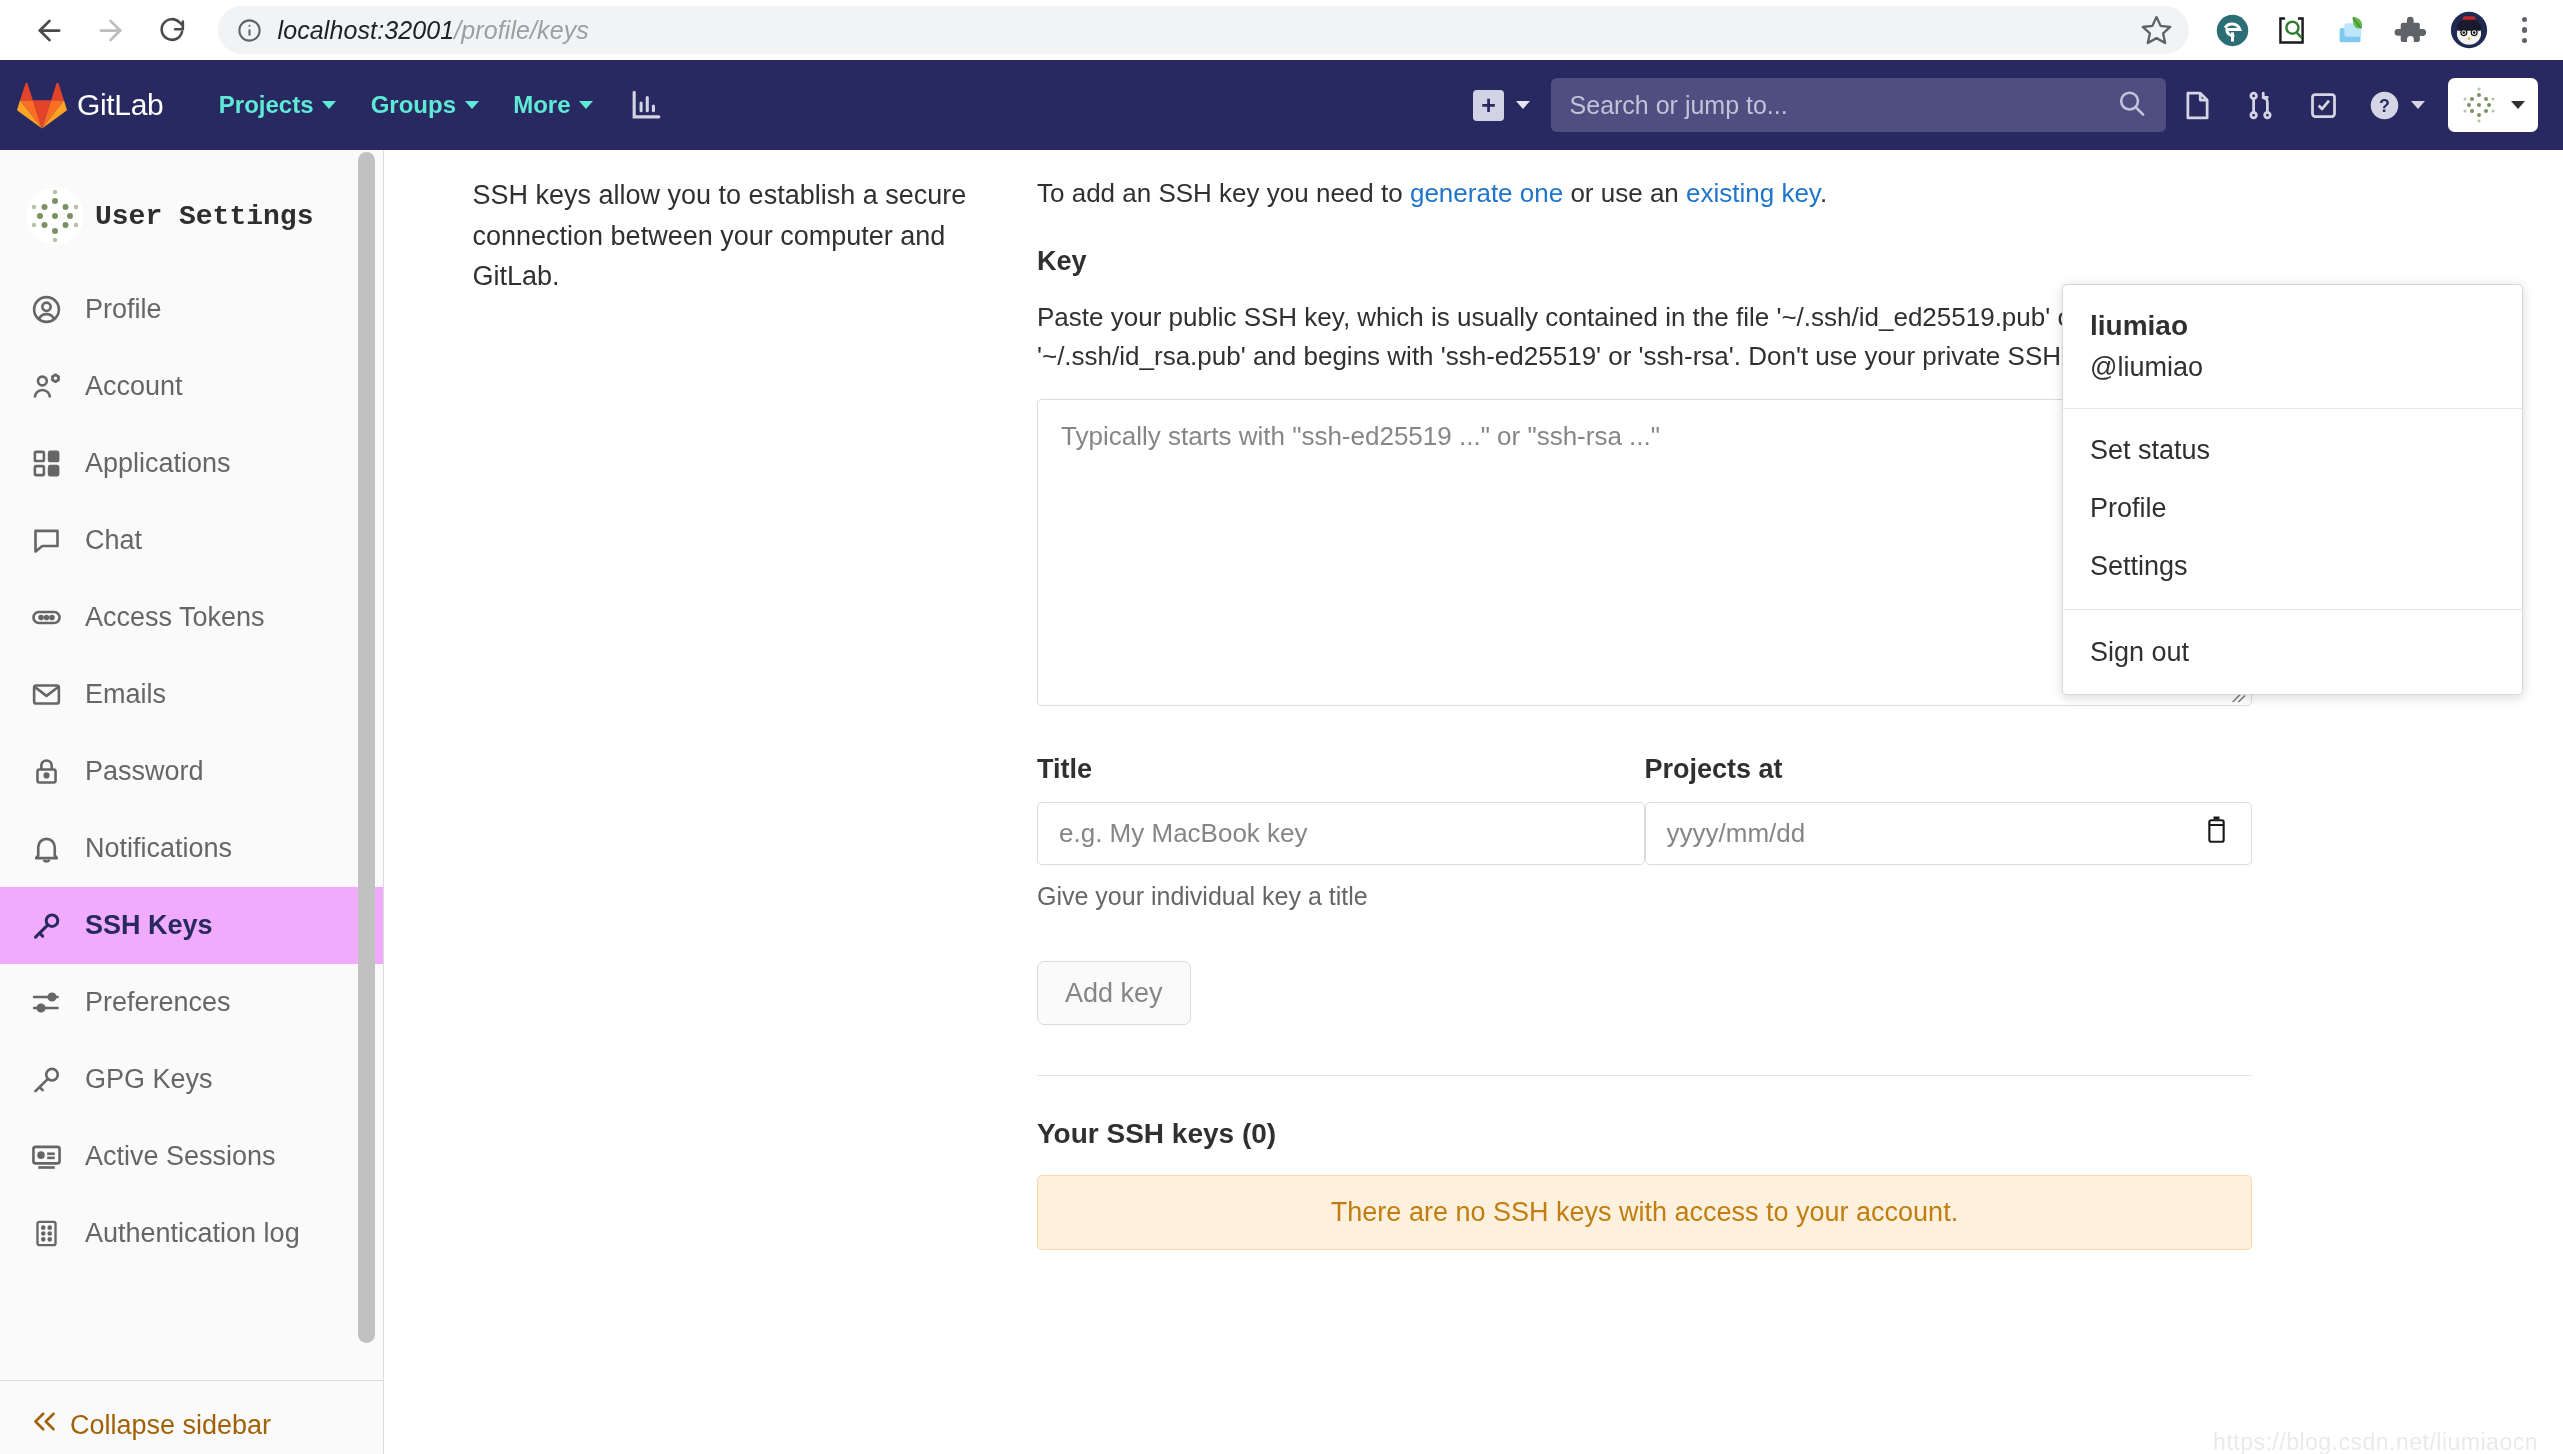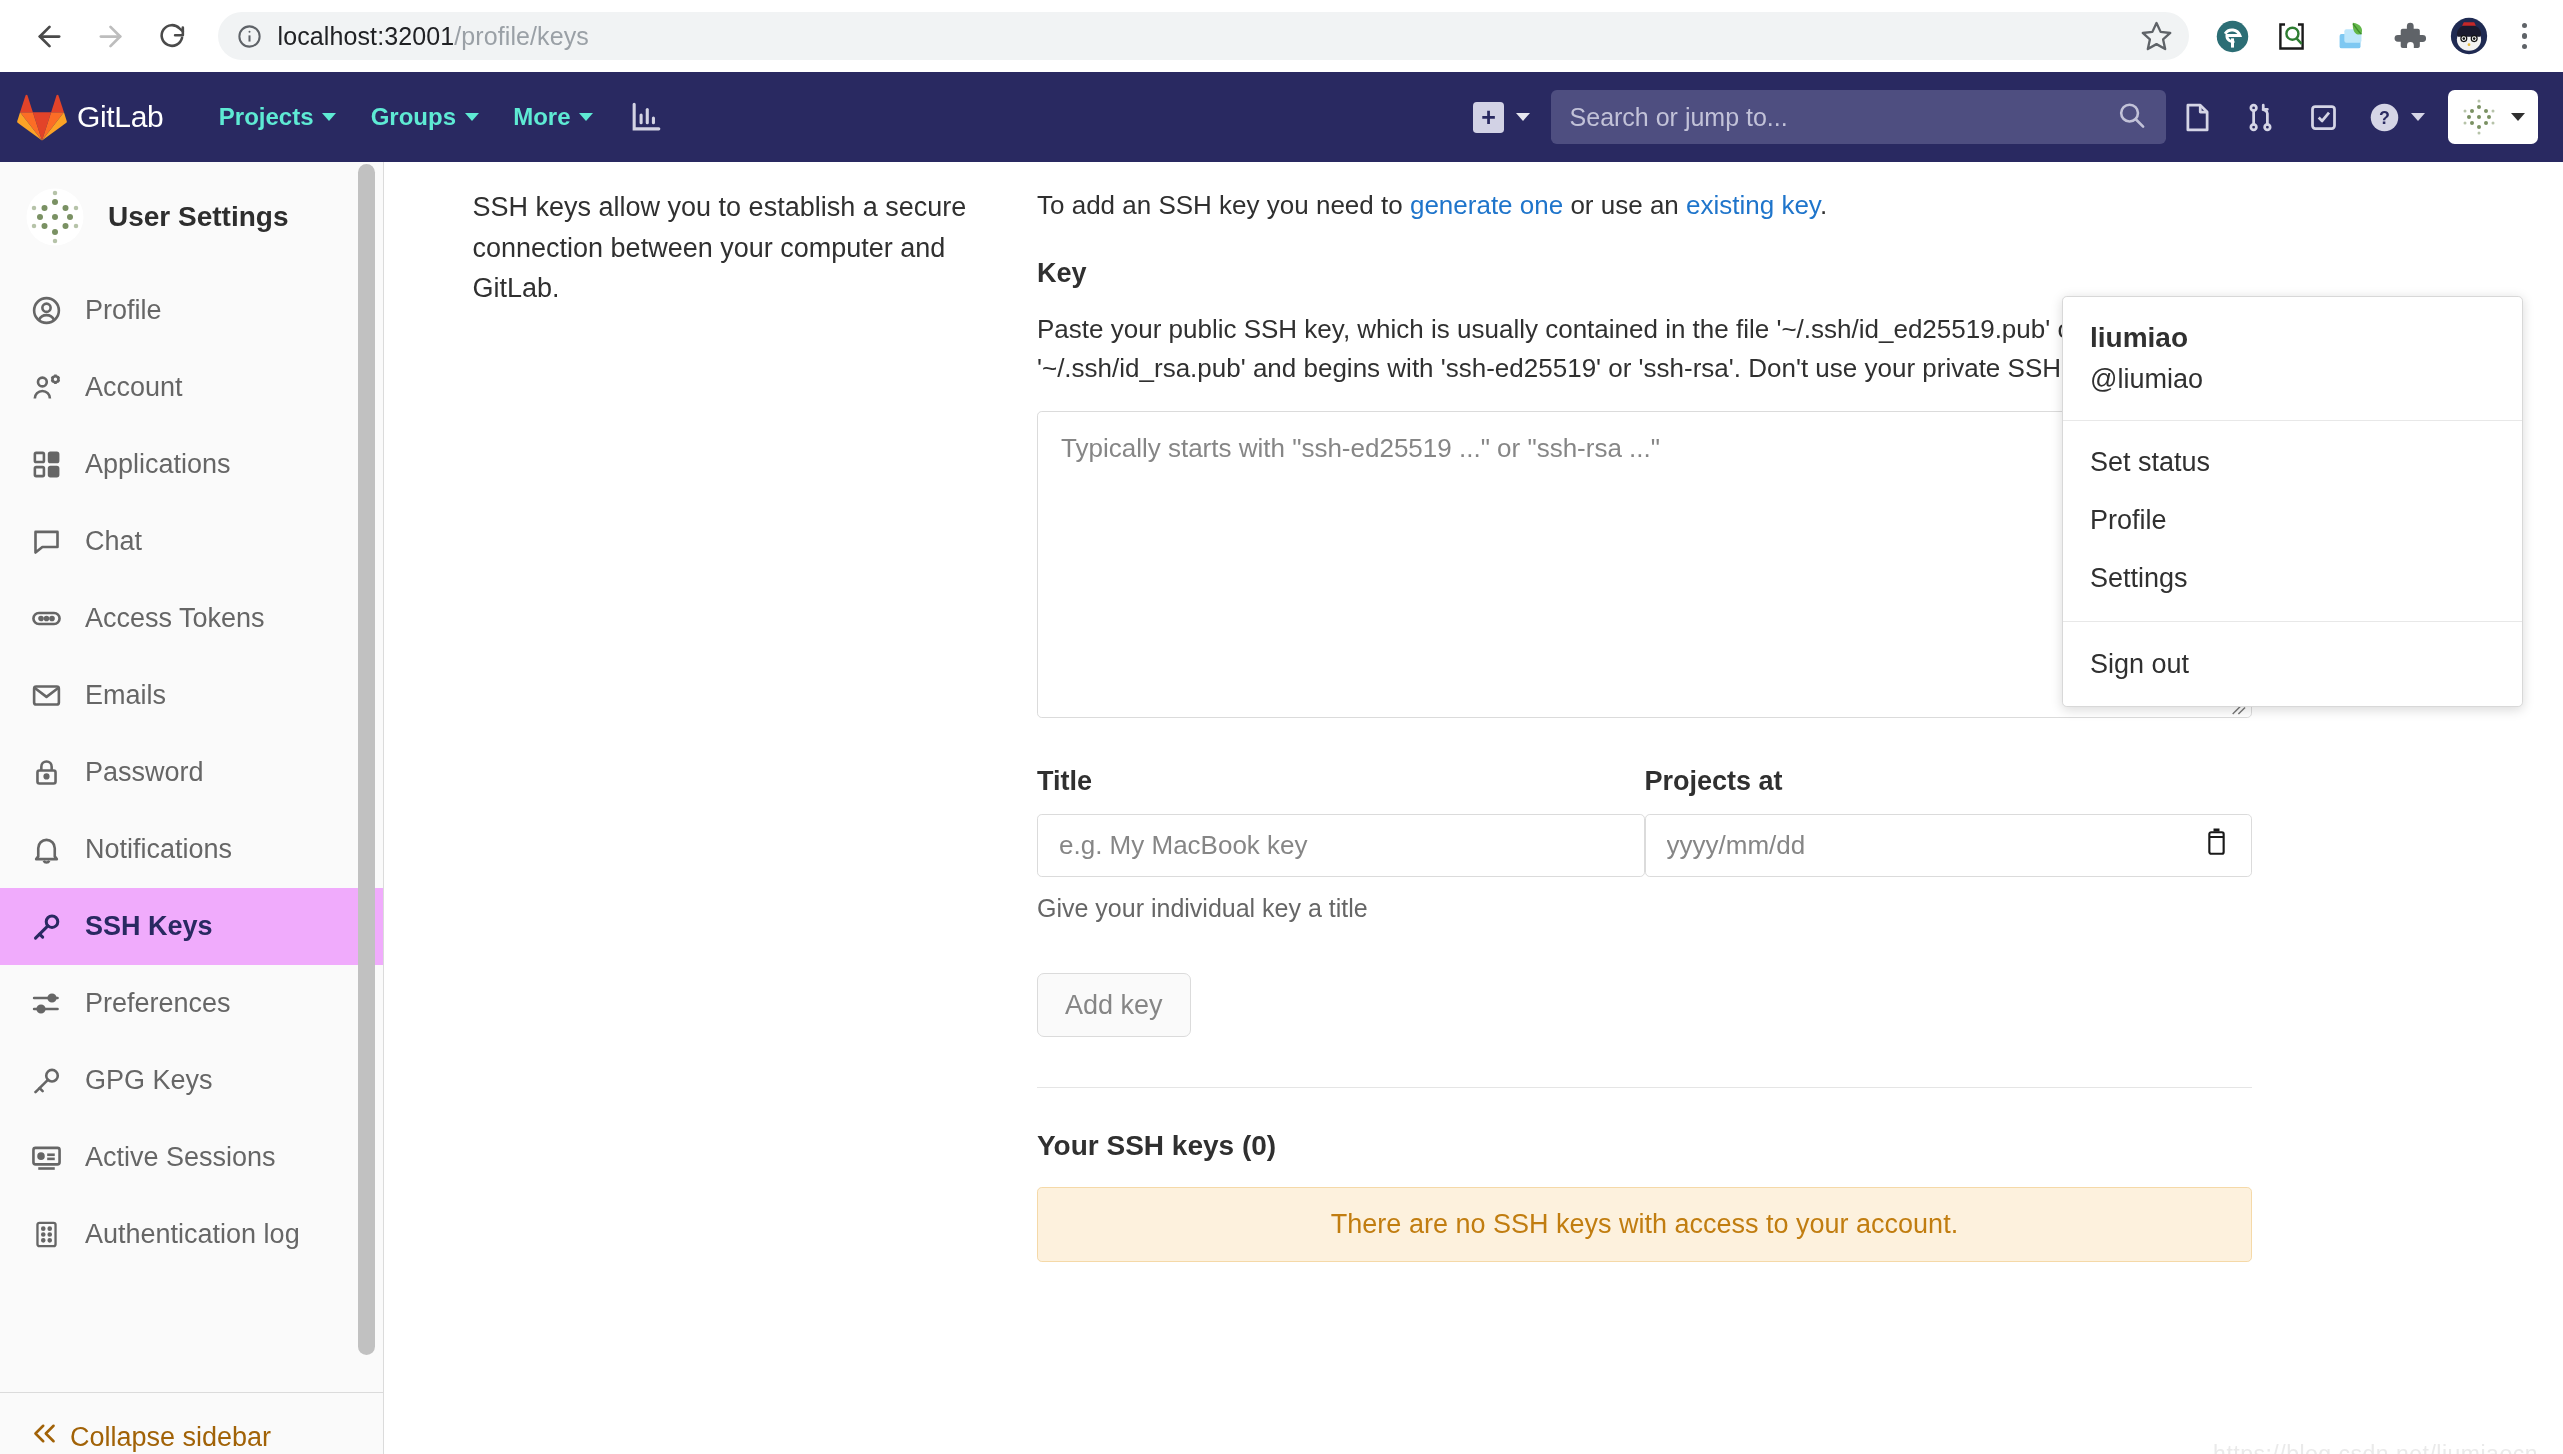--- a/index.html
+++ b/index.html
@@ -5,26 +5,27 @@
   * { box-sizing: border-box; margin: 0; padding: 0; }
   html, body {
     width: 2563px; height: 1454px;
     font-family: "Liberation Sans", sans-serif;
     background: #ffffff;
     overflow: hidden;
   }
 
   
   .browser-bar {
-    height: 72px;
+    height: 60px;
     background: #ffffff;
     display: flex;
     align-items: center;
     padding: 0 21px;
     gap: 5.8px;
+    font-style: italic;
   }
   .nav-btn {
     width: 56px; height: 56px;
     display: flex; align-items: center; justify-content: center;
     border-radius: 50%;
     color: #4a4a4a;
   }
   .nav-btn.disabled { color: #bdbdbd; }
   .omnibox {
     flex: 1;
@@ -117,22 +118,23 @@
   
   .sidebar {
     width: 384px; min-width: 384px;
     background: #fafafa;
     border-right: 1px solid #dbdbdb;
     display: flex; flex-direction: column;
     position: relative;
   }
   .sidebar-scroll { flex: 1; overflow: hidden; position: relative; }
   .sb-header {
-    display: flex; align-items: center; gap: 23px;
-    padding: 25px 0 25px 25px;
+    display: flex; align-items: center; gap: 10px;
+    padding: 36px 0 25px 25px;
+    font-family: Liberation Mono, monospace;
   }
   .sb-avatar { width: 60px; height: 60px; border-radius: 50%; }
   .sb-title { font-size: 28px; font-weight: 700; color: #2e2e2e; }
   .sb-item {
     display: flex; align-items: center; gap: 21px;
     padding: 21px 0 21px 29px;
     font-size: 27px; color: #666666;
   }
   .sb-item .ic { width: 35px; height: 35px; display:flex; align-items:center; justify-content:center; flex: none; }
   .sb-item.active { background: #f0abfc; color: #292961; font-weight: 700; }

